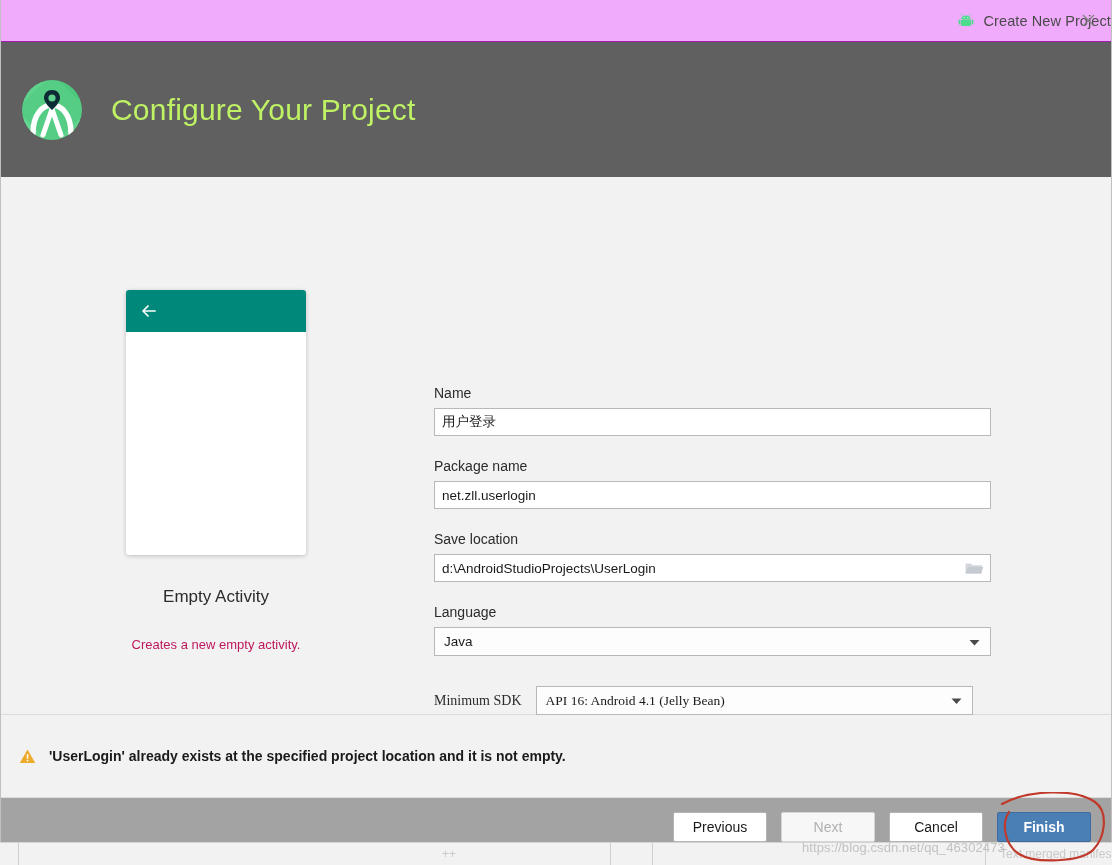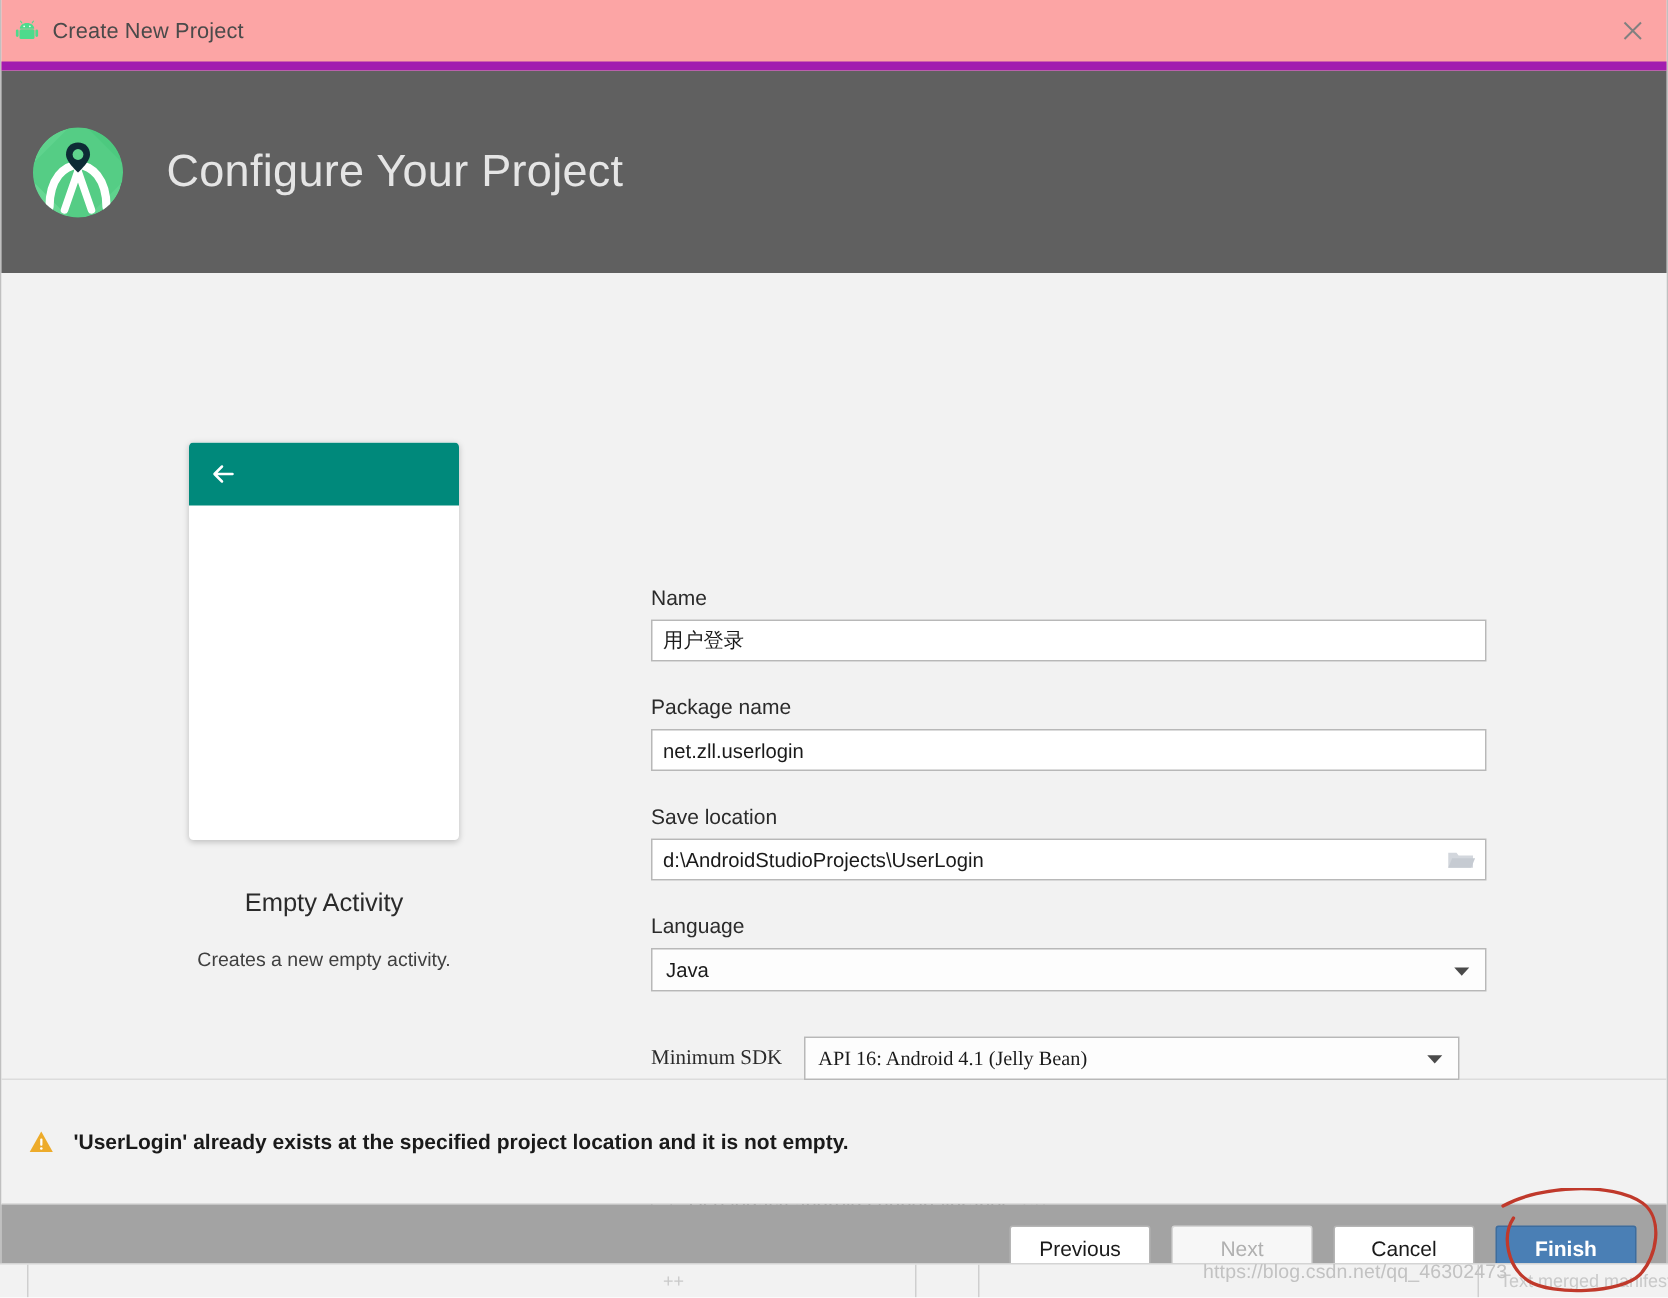--- a/index.html
+++ b/index.html
@@ -52,24 +52,25 @@
     background: #f2f2f2;
     border: 1px solid #c0c0c0;
     border-top: none;
     box-sizing: border-box;
   }
 
   
   .titlebar {
     position: relative;
     height: 41px;
-    background: #fca5a5;
-    border-bottom: 6px solid #a21caf;
-    display: flex;
-    align-items: center;
+    background: #f0abfc;
+    border-bottom: 1px solid #a21caf;
+    display: flex;
+    align-items: center;
+    justify-content: flex-end;
   }
   .titlebar-icon {
     margin-left: 8px;
     width: 18px; height: 18px;
     display: flex; align-items: center; justify-content: center;
   }
   .titlebar-title {
     margin-left: 8px;
     font-size: 14.5px;
     color: #4a4a4a;
@@ -89,21 +90,21 @@
     height: 135px;
     background: #606060;
     display: flex;
     align-items: center;
     padding-left: 20px;
     box-sizing: border-box;
   }
   .banner-logo { width: 62px; height: 62px; flex: 0 0 62px; }
   .banner-title {
     margin-left: 28px;
-    color: #e5e5e5;
+    color: #bef264;
     font-size: 30px;
     font-weight: 400;
     letter-spacing: 0.2px;
   }
 
   
   .dialog-body {
     position: relative;
     height: 537px;
     background: #f2f2f2;
@@ -135,23 +136,23 @@
     align-items: center;
     padding-left: 13px;
   }
   .phone-back { width: 20px; height: 20px; }
   .preview-name {
     margin-top: 32px;
     font-size: 17px;
     color: #2b2b2b;
   }
   .preview-desc {
-    margin-top: 20px;
+    margin-top: 30px;
     font-size: 13px;
-    color: #404040;
+    color: #be185d;
   }
 
   
   .form {
     position: absolute;
     left: 433px; top: 0;
     width: 560px;
     padding-top: 208px;
     box-sizing: border-box;
   }

